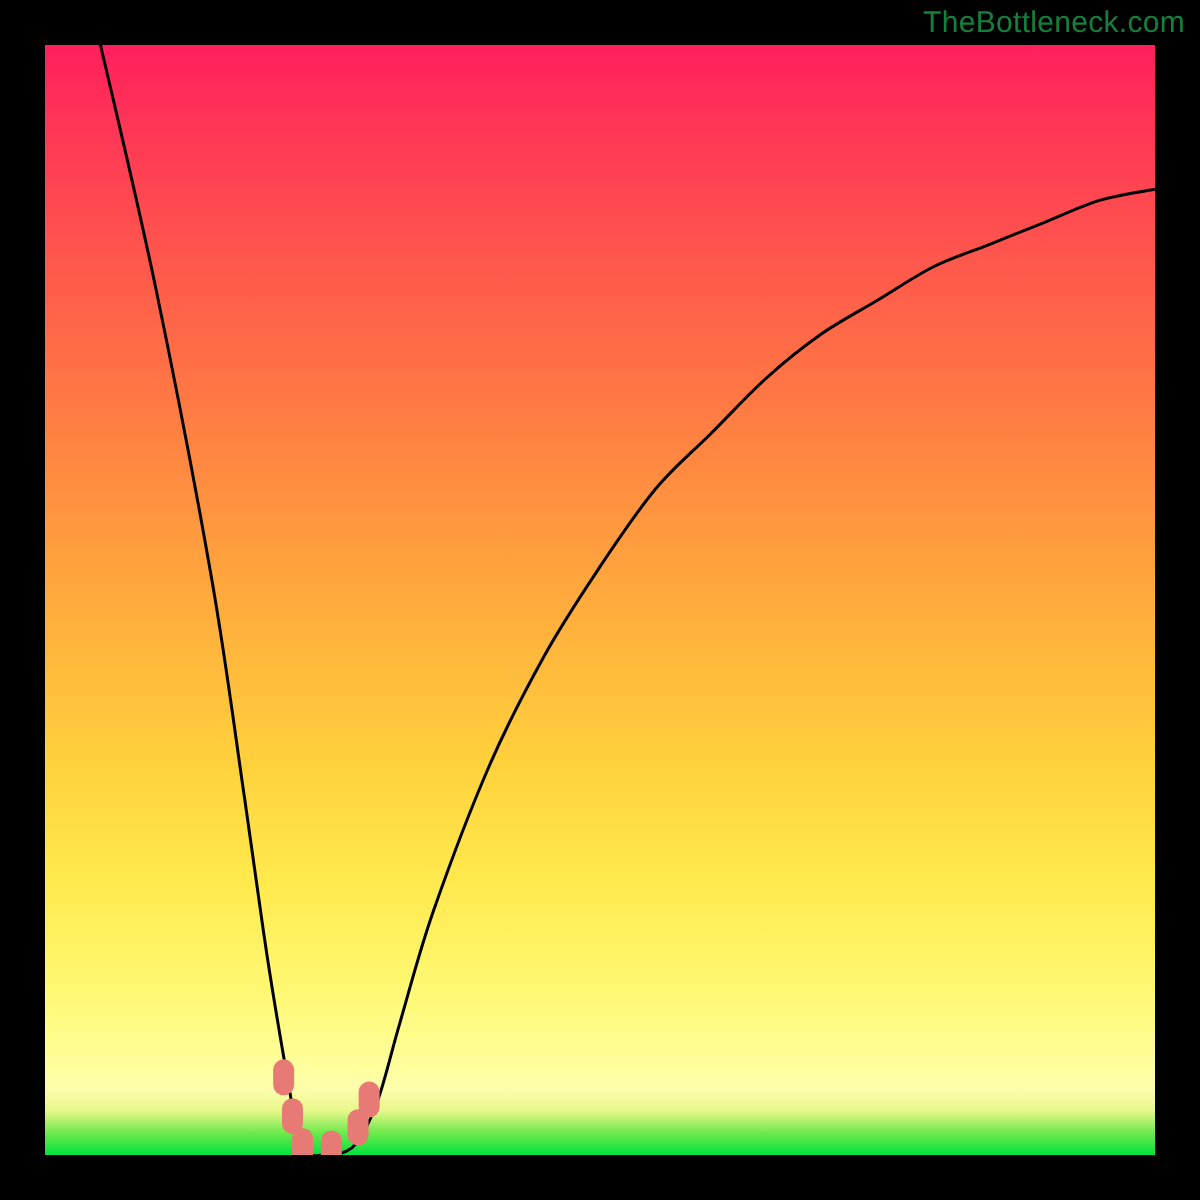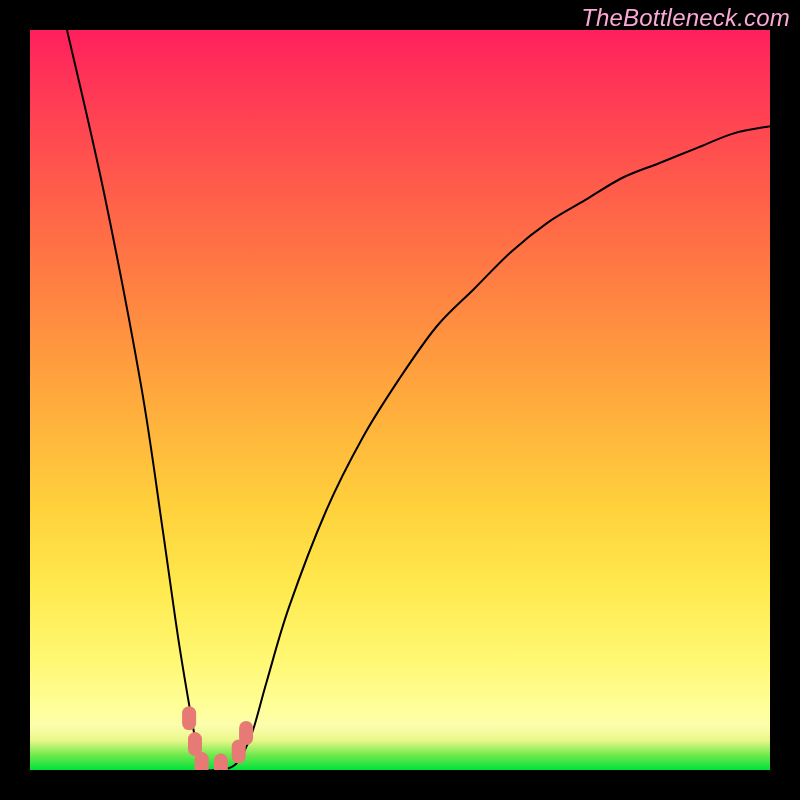--- a/index.html
+++ b/index.html
@@ -40,25 +40,24 @@
       #ff6648 75%,
       #ff4b50 85%,
       #ff2f58 95%,
       #ff1f5d 100%
     );
   }
   .attribution {
     position: absolute;
     top: 4px;
     right: 10px;
-    color: #f9a8d4;
-    font-size: 24px;
+    color: #15803d;
+    font-size: 20px;
     letter-spacing: 0.2px;
     user-select: none;
-    font-style: italic;
   }
   svg.curve {
     position: absolute;
     left: 0;
     top: 0;
     width: 740px;
     height: 740px;
   }
 </style>
 </head>

